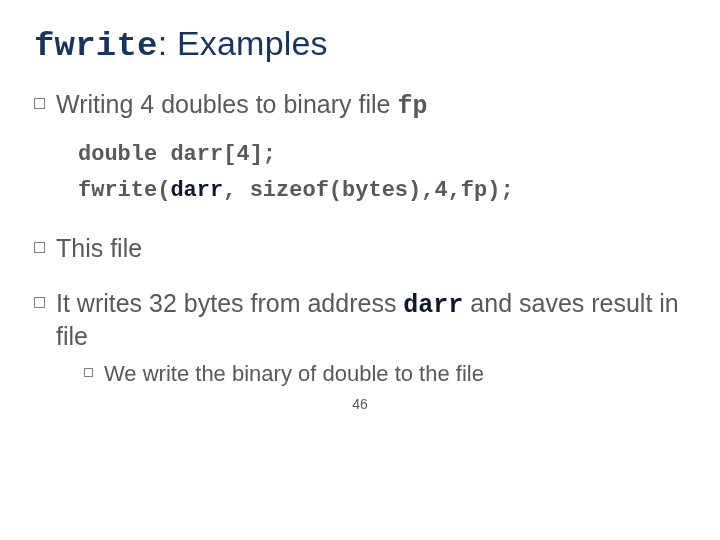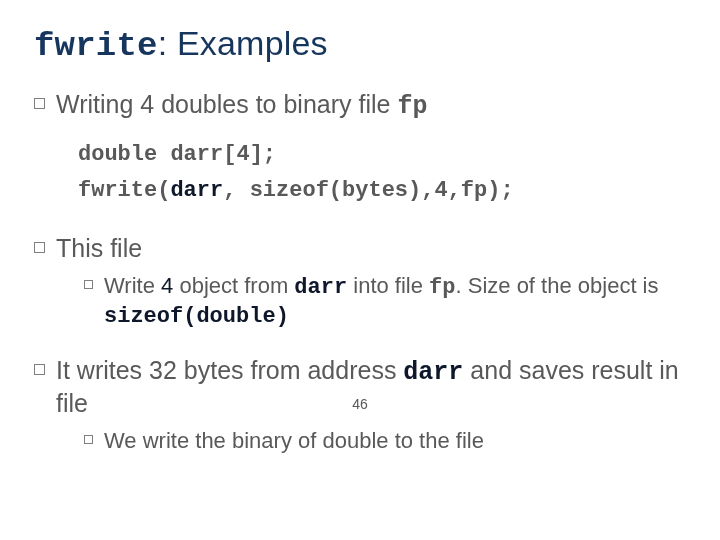--- a/index.html
+++ b/index.html
@@ -116,26 +116,20 @@
         <div>double darr[4];</div>
         <div>
           <span>fwrite(</span><span class="red">darr</span><span>, sizeof(bytes),4,fp);</span>
         </div>
       </div>
     </li>
 
     <li>
       <span class="sqbul"></span>
       <span>This file</span>
-      <ul class="lvl2">
-        <li>
-          <span class="sqbul"></span>
-          <span>Write </span><span class="red">4</span><span> object from </span><span class="mono red">darr</span><span> into file </span><span class="mono">fp</span><span>. Size of the object is </span><span class="mono red">sizeof(double)</span>
-        </li>
-      </ul>
     </li>
 
     <li>
       <span class="sqbul"></span>
       <span>It writes 32 bytes from address </span><span class="mono red">darr</span><span> and saves result in file</span>
       <ul class="lvl2">
         <li>
           <span class="sqbul"></span>
           <span>We write the binary of double to the file</span>
         </li>

